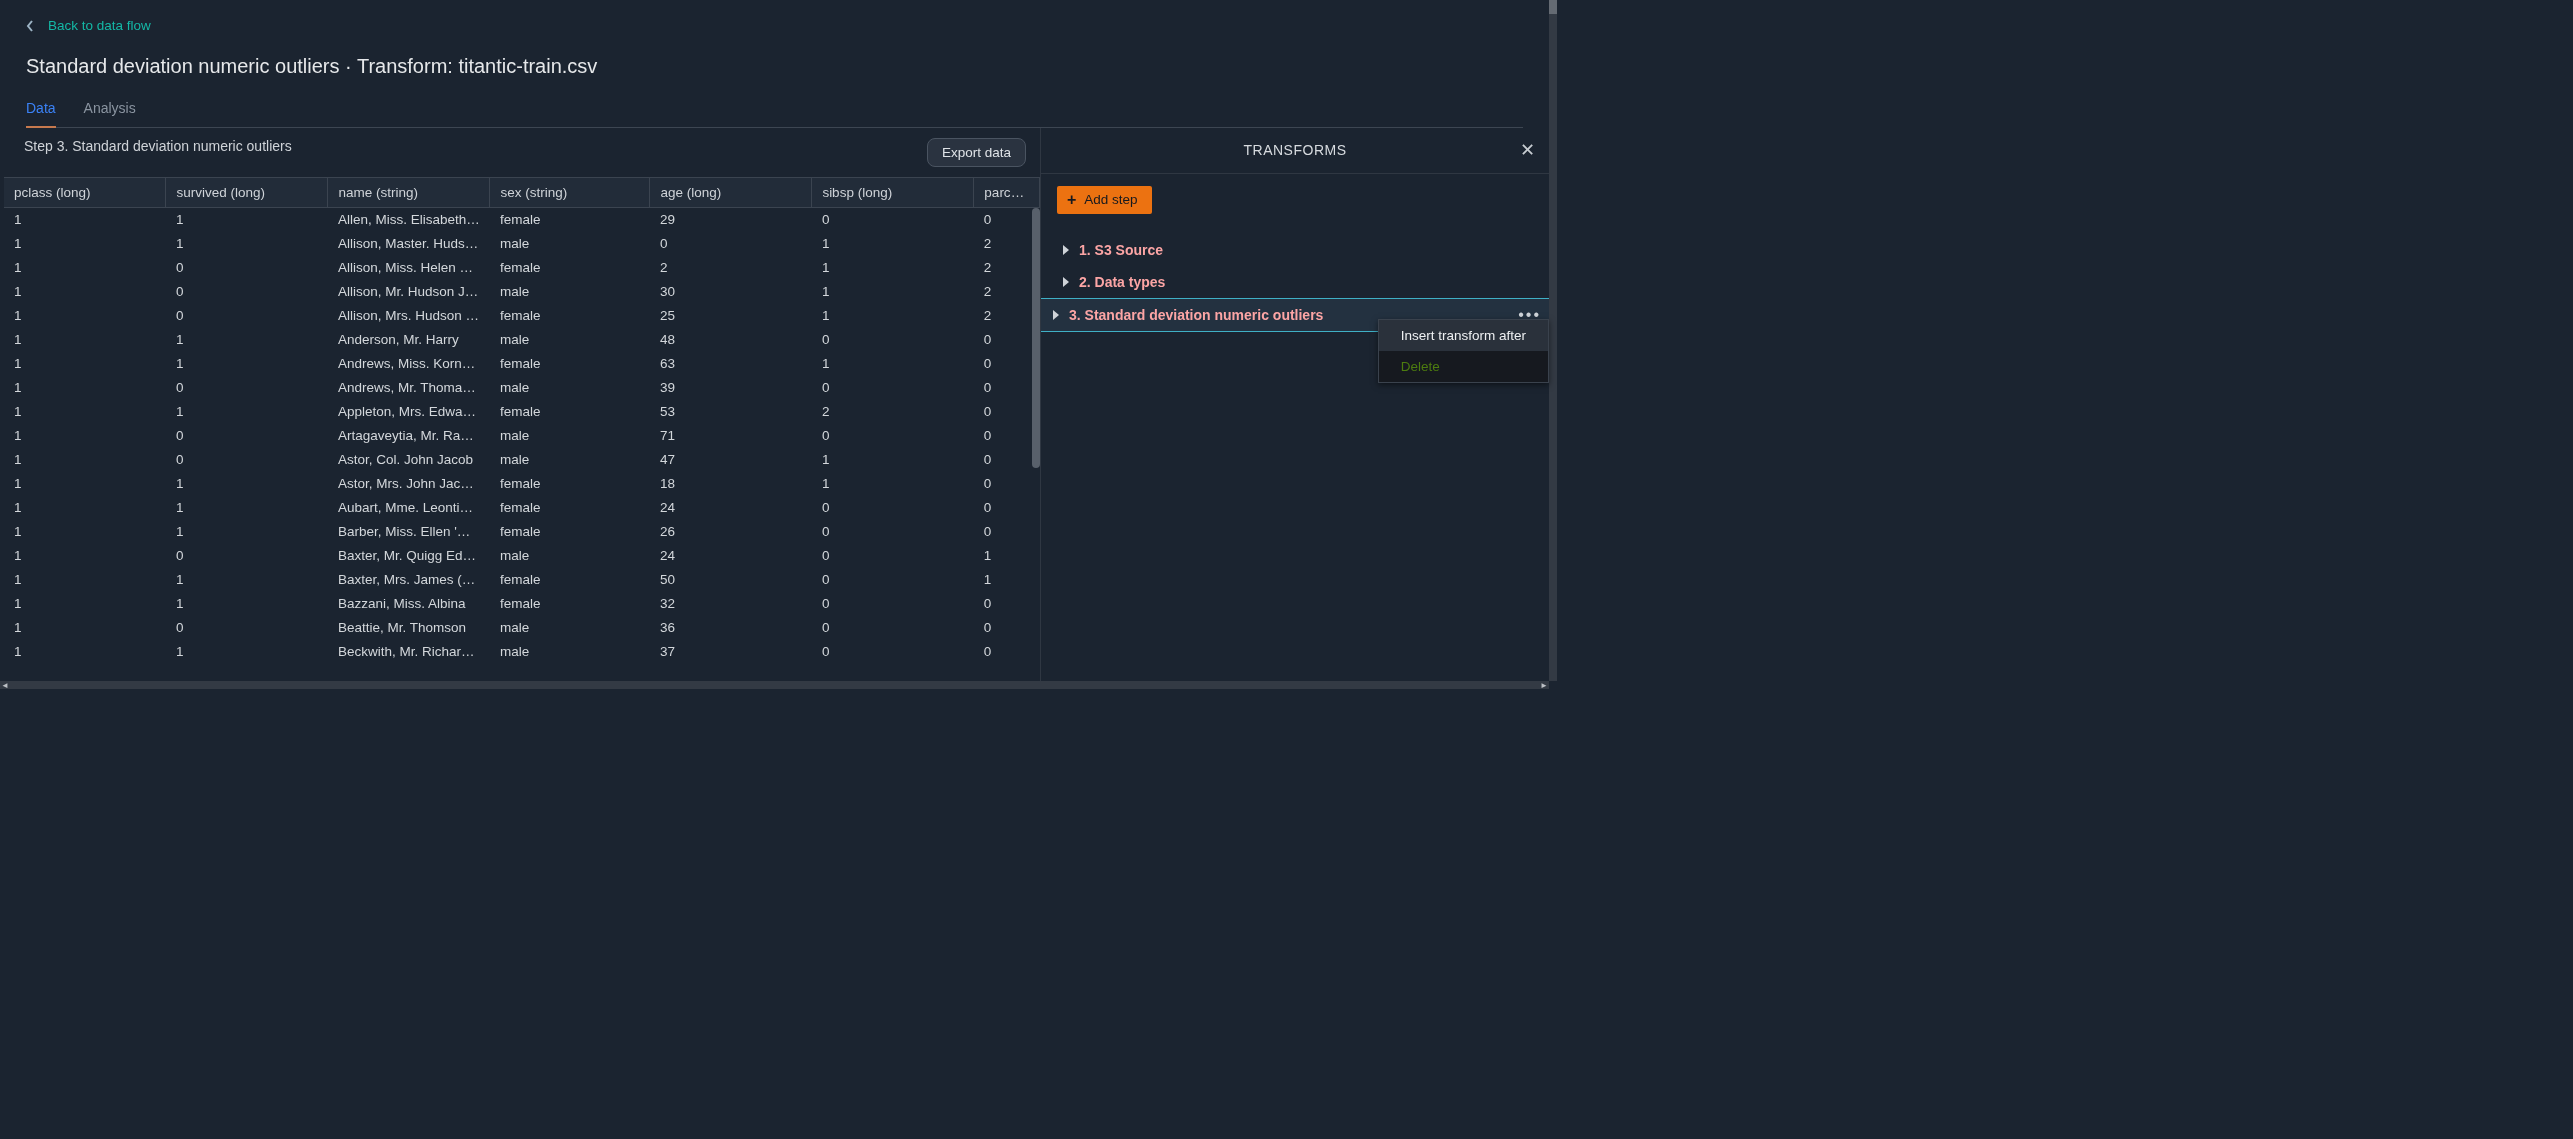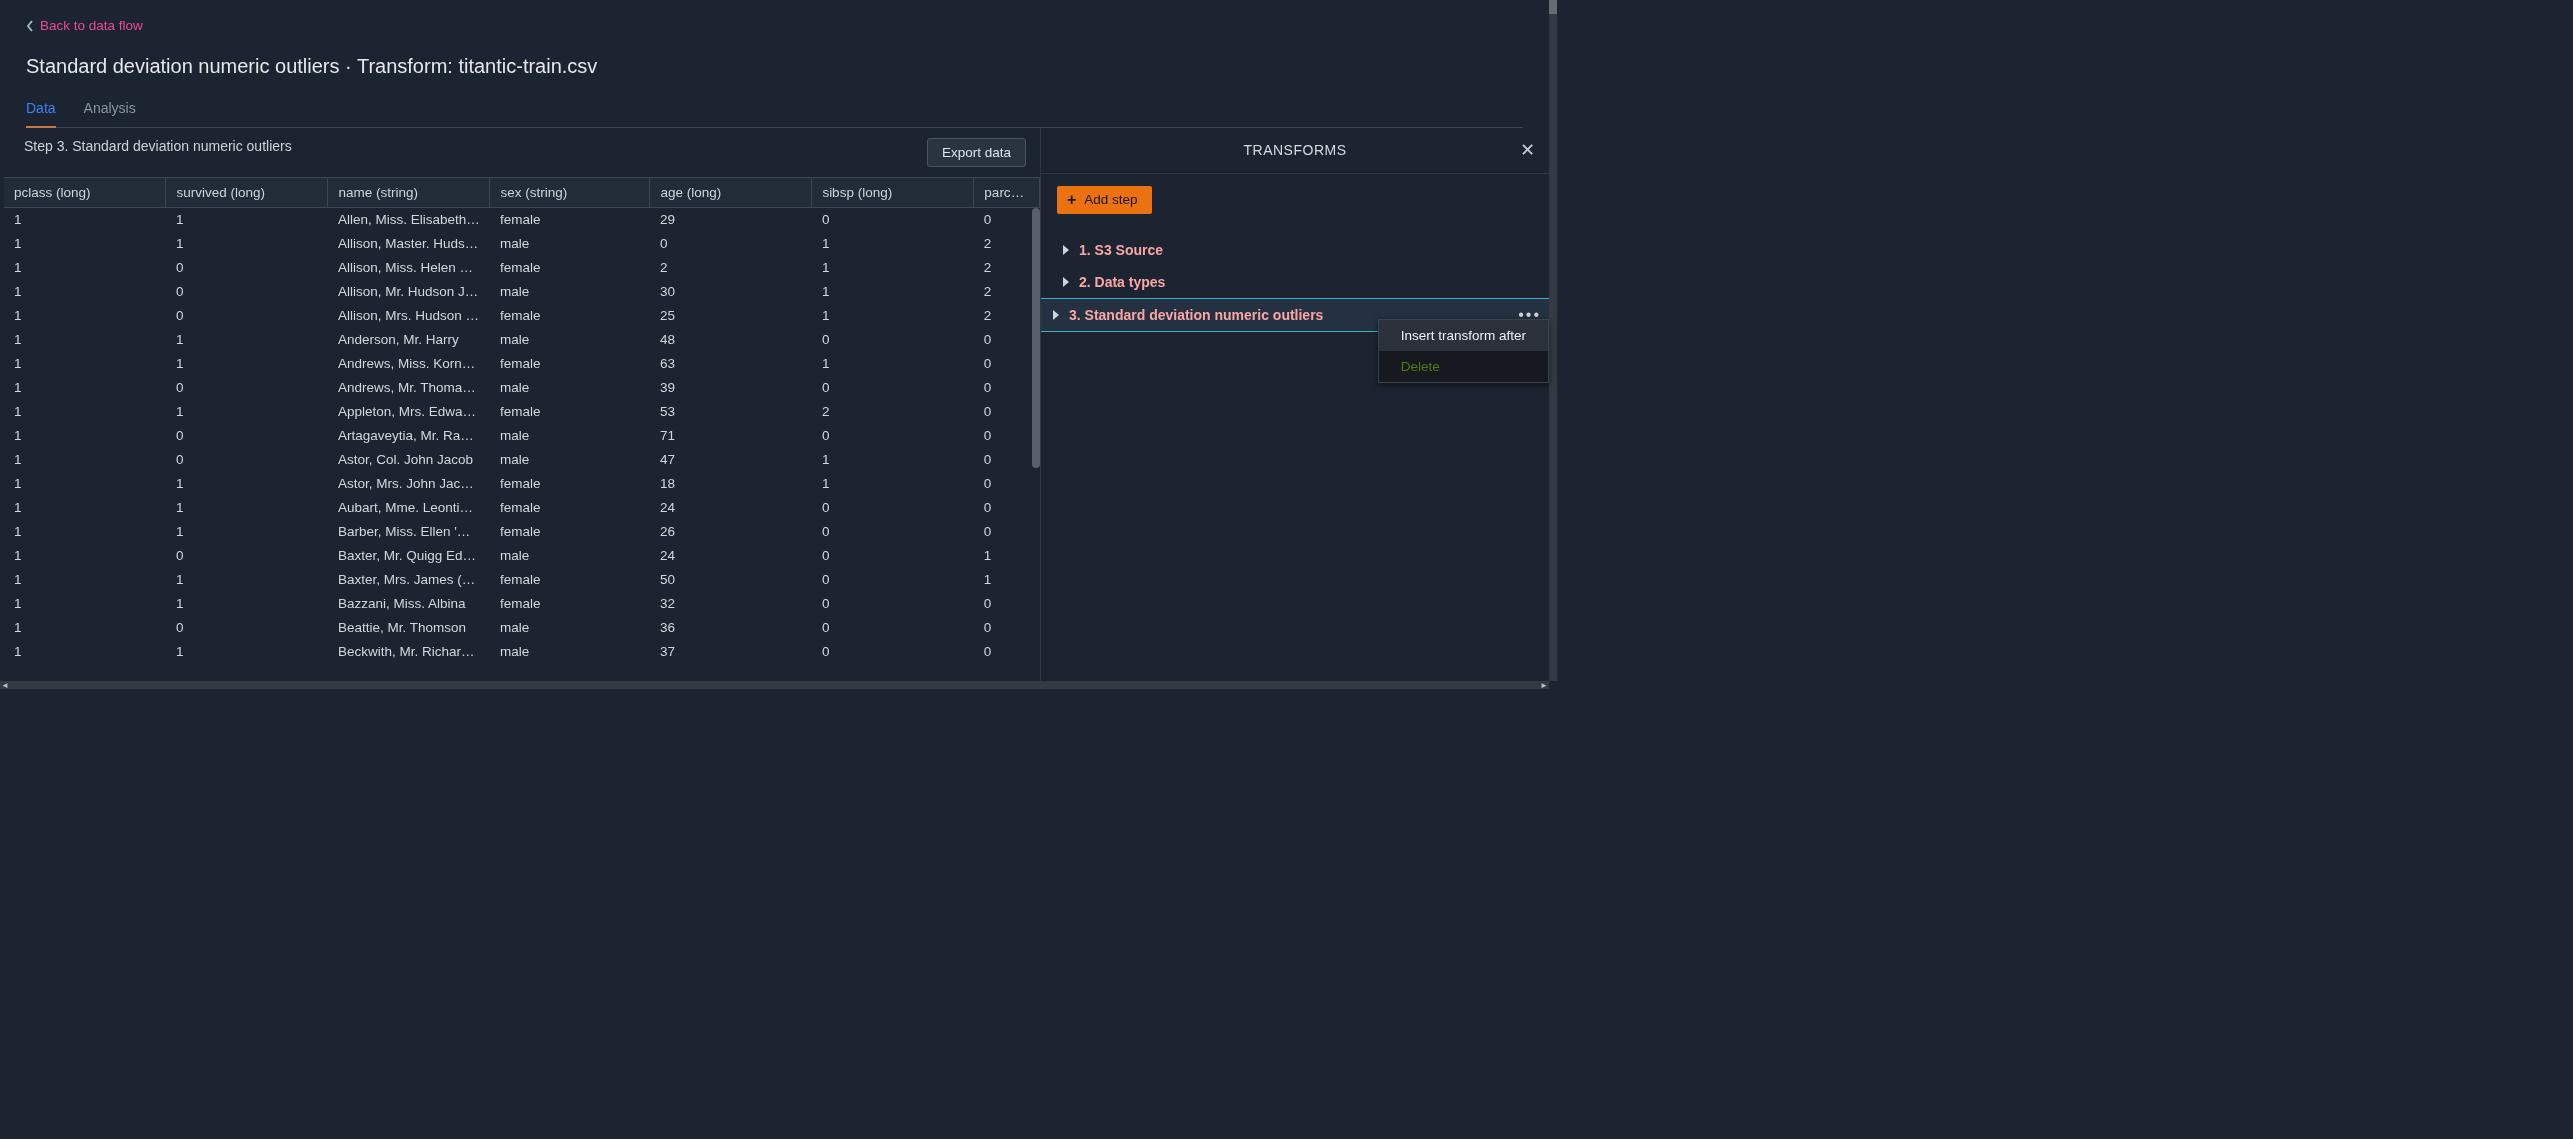--- a/index.html
+++ b/index.html
@@ -35,22 +35,22 @@
     background: #333a44;
     display: flex; justify-content: space-between; align-items: center;
     color: #bcc0c5; font-size: 8px;
   }
   .outer-scroll-h .arrow { width: 10px; text-align: center; }
 
   .header {
     padding: 18px 26px 0 26px;
   }
   .back-link {
-    display: inline-flex; align-items: center; gap: 6px;
-    color: #ec4899; cursor: pointer; font-size: 13.5px;
+    display: inline-flex; align-items: center; gap: 14px;
+    color: #14b8a6; cursor: pointer; font-size: 13.5px;
   }
   .back-link svg { width: 8px; height: 12px; stroke: #9db4c5; fill: none; stroke-width: 2; }
   .page-title {
     margin-top: 20px;
     font-size: 20px;
     font-weight: 400;
     color: #e6e8ea;
   }
   .tabs {
     margin-top: 22px;
@@ -90,21 +90,21 @@
     justify-content: space-between;
     padding: 10px 14px 10px 20px;
   }
   .step-label { color: #cfd3d8; font-size: 14px; }
   .export-btn {
     background: #2a3340;
     border: 1px solid #4a5461;
     color: #dfe3e7;
     padding: 6px 14px;
     font-size: 13.5px;
-    border-radius: 3px;
+    border-radius: 8px;
     cursor: pointer;
   }
 
   .table-wrap {
     flex: 1;
     overflow: hidden;
     border-top: 1px solid #3b4450;
     position: relative;
   }
   table {

